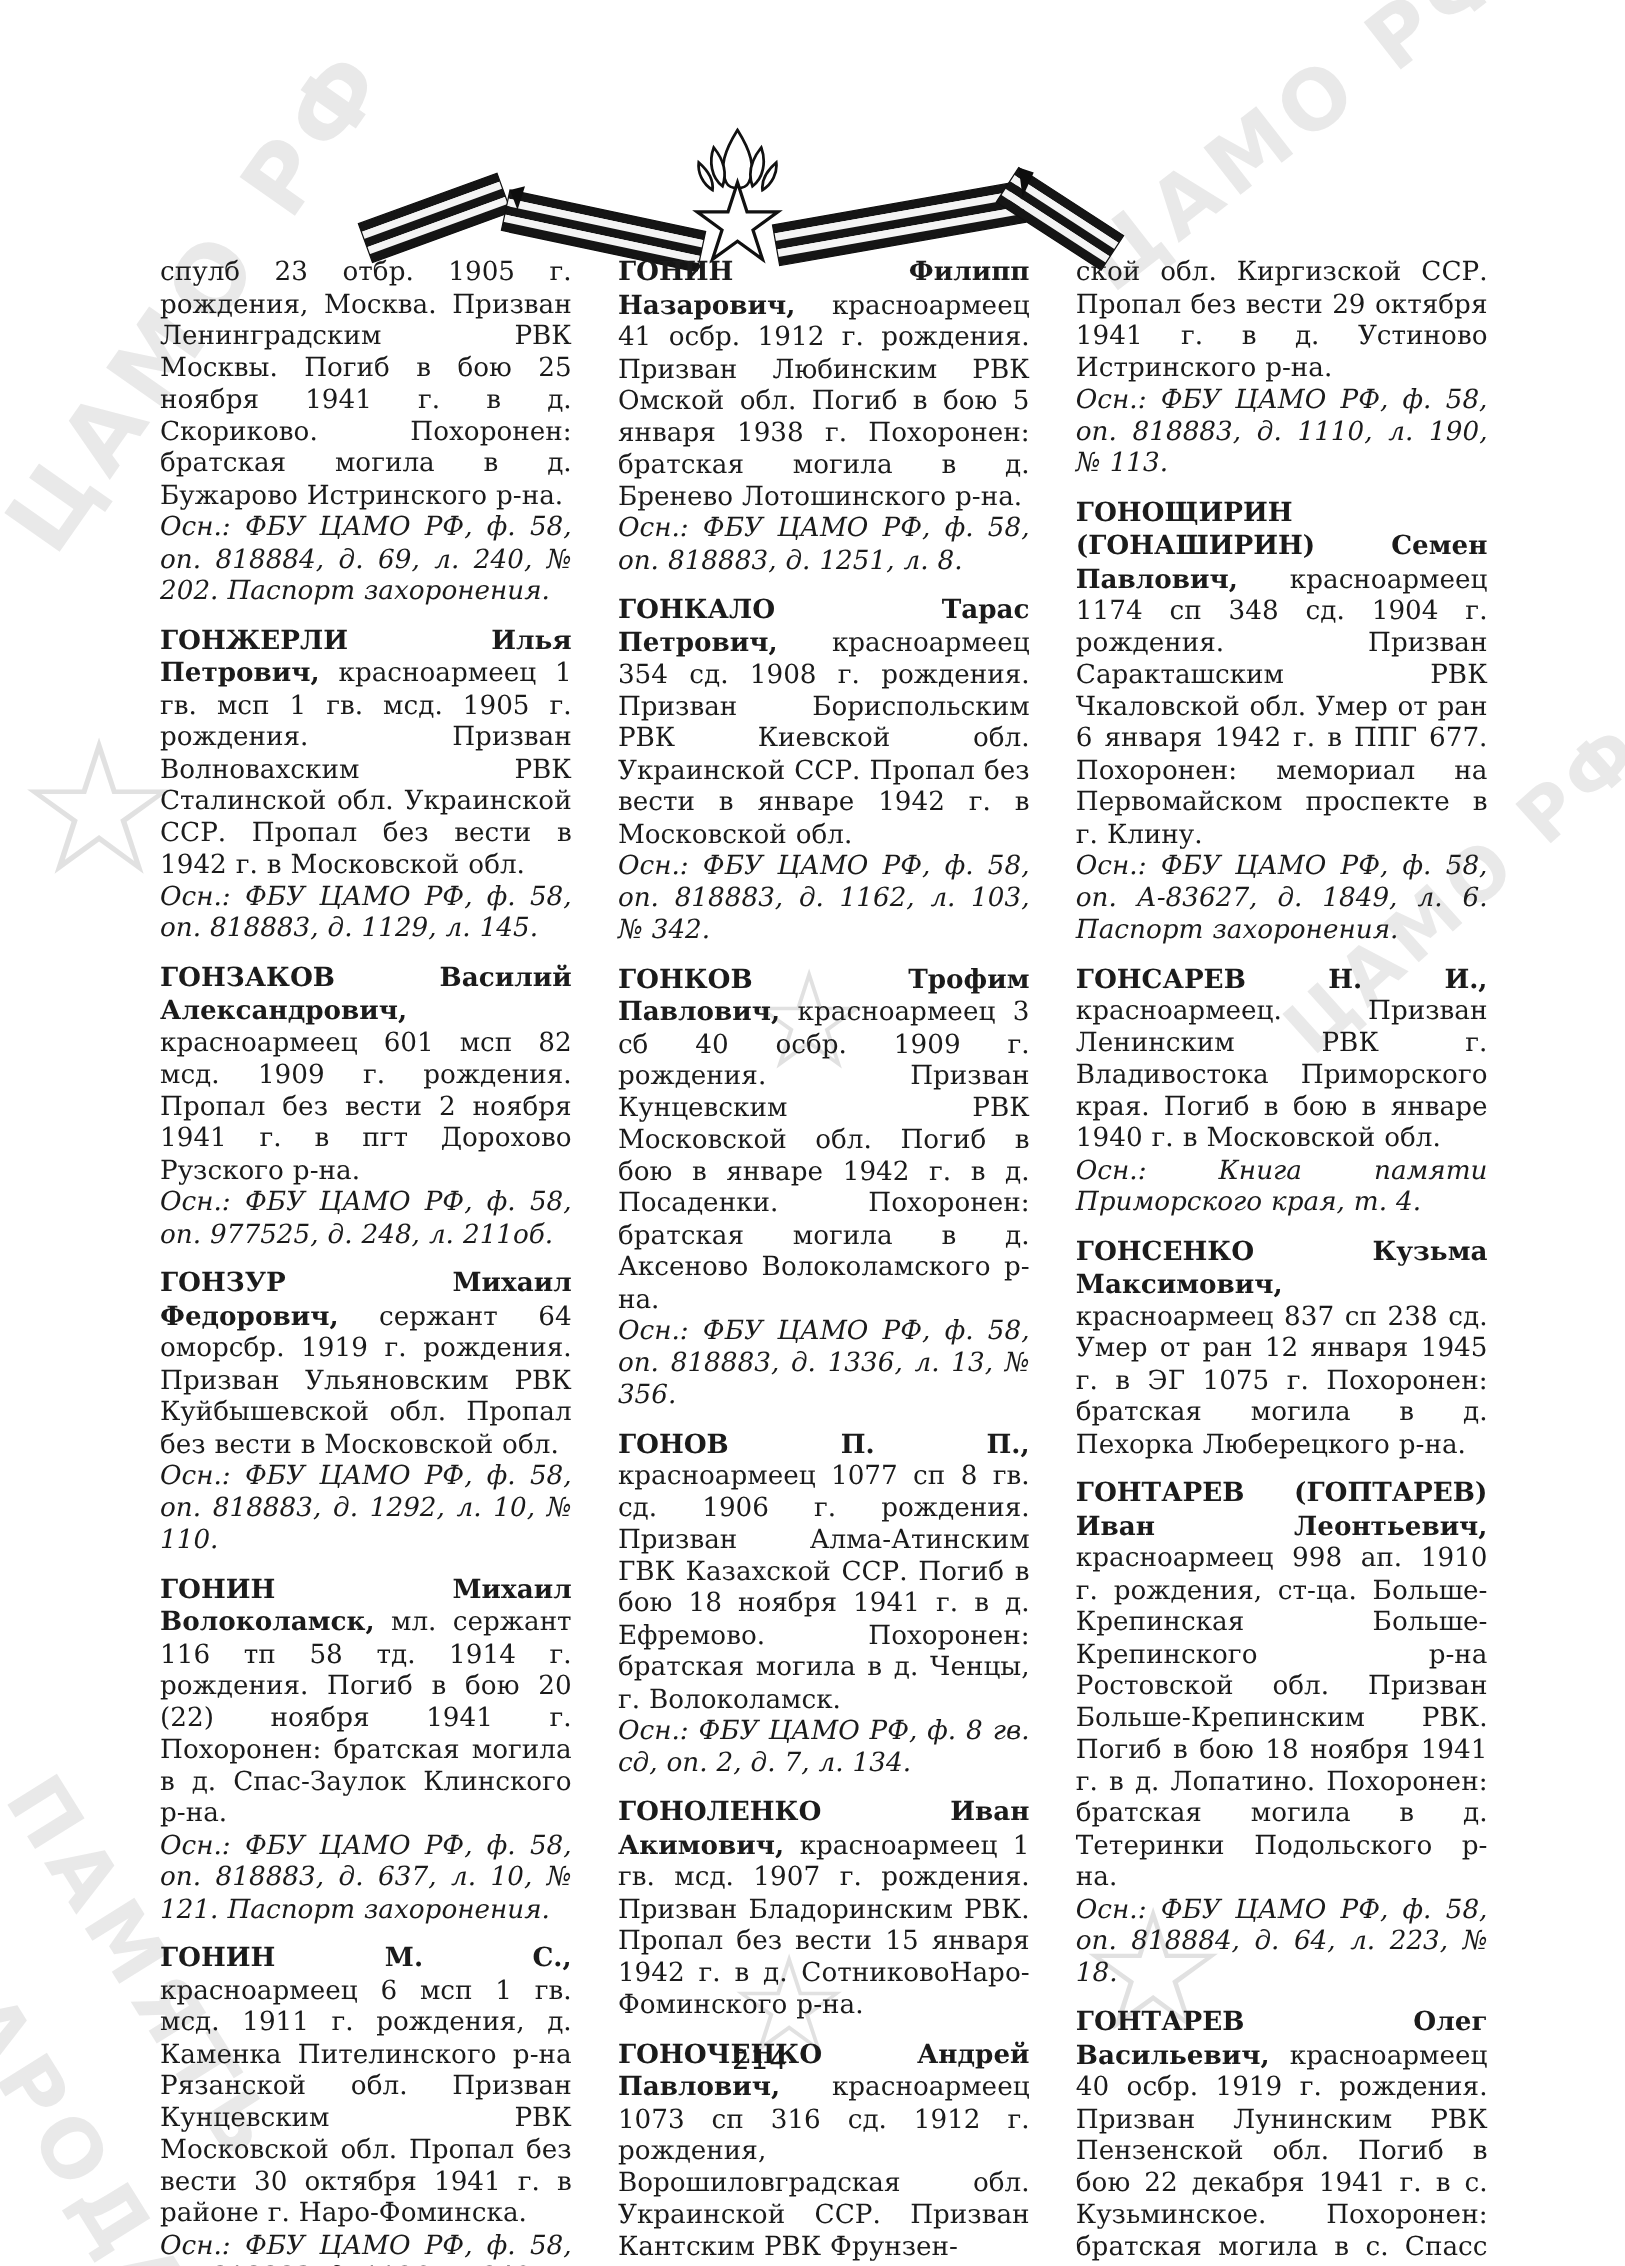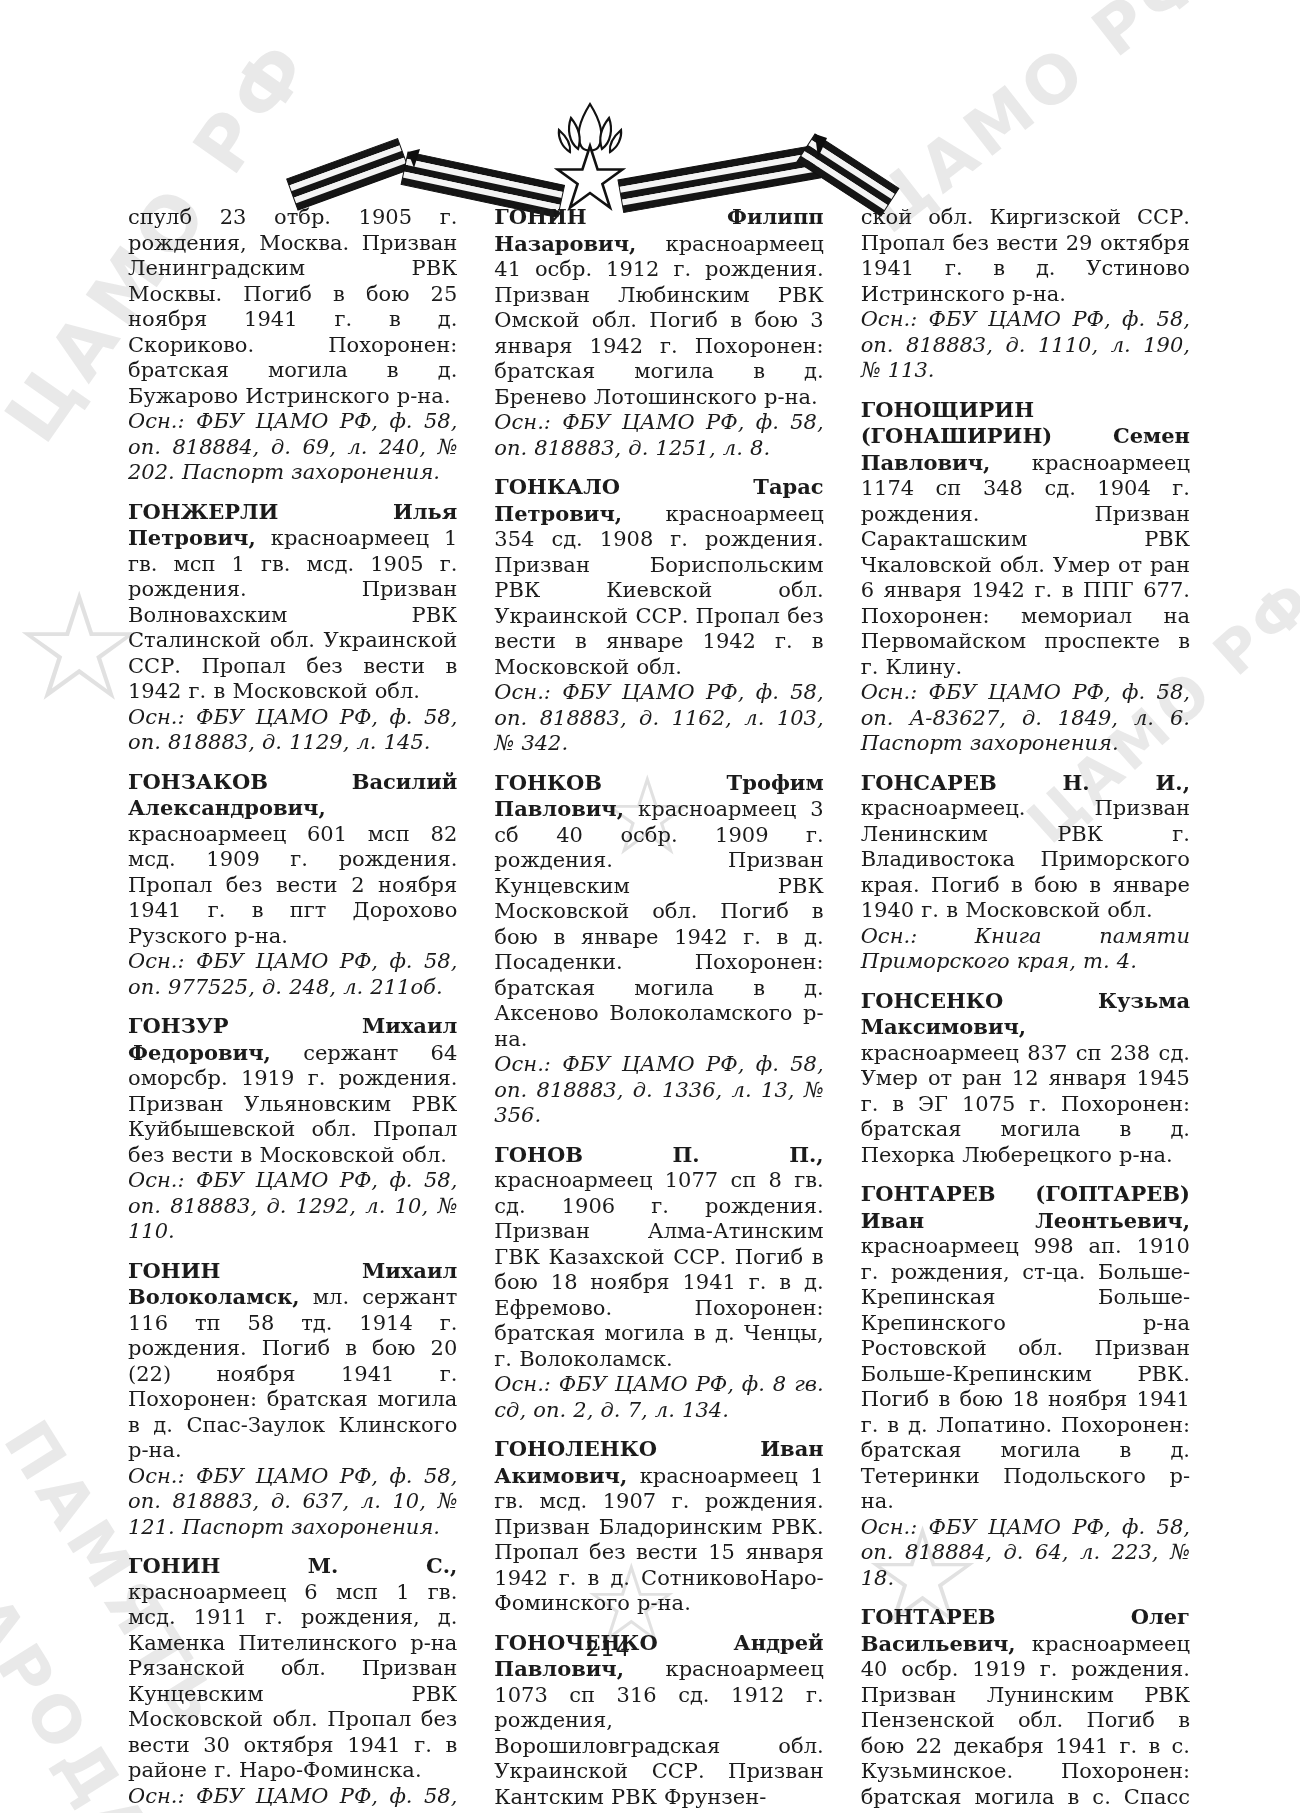--- a/index.html
+++ b/index.html
@@ -133,21 +133,21 @@
   <div class="col">
     <p class="entry"><b></b><span>спулб 23 отбр. 1905 г. рождения, Москва. Призван Ленинградским РВК Москвы. Погиб в бою 25 ноября 1941 г. в д. Скориково. Похоронен: братская могила в д. Бужарово Истринского р-на. </span><i class="source">Осн.: ФБУ ЦАМО РФ, ф. 58, оп. 818884, д. 69, л. 240, № 202. Паспорт захоронения.</i></p>
     <p class="entry"><b>ГОНЖЕРЛИ Илья Петрович,</b><span> красноармеец 1 гв. мсп 1 гв. мсд. 1905 г. рождения. Призван Волновахским РВК Сталинской обл. Украинской ССР. Пропал без вести в 1942 г. в Московской обл. </span><i class="source">Осн.: ФБУ ЦАМО РФ, ф. 58, оп. 818883, д. 1129, л. 145.</i></p>
     <p class="entry"><b>ГОНЗАКОВ Василий Александрович,</b><span> красноармеец 601 мсп 82 мсд. 1909 г. рождения. Пропал без вести 2 ноября 1941 г. в пгт Дорохово Рузского р-на. </span><i class="source">Осн.: ФБУ ЦАМО РФ, ф. 58, оп. 977525, д. 248, л. 211об.</i></p>
     <p class="entry"><b>ГОНЗУР Михаил Федорович,</b><span> сержант 64 оморсбр. 1919 г. рождения. Призван Ульяновским РВК Куйбышевской обл. Пропал без вести в Московской обл. </span><i class="source">Осн.: ФБУ ЦАМО РФ, ф. 58, оп. 818883, д. 1292, л. 10, № 110.</i></p>
     <p class="entry"><b>ГОНИН Михаил Волоколамск,</b><span> мл. сержант 116 тп 58 тд. 1914 г. рождения. Погиб в бою 20 (22) ноября 1941 г. Похоронен: братская могила в д. Спас-Заулок Клинского р-на. </span><i class="source">Осн.: ФБУ ЦАМО РФ, ф. 58, оп. 818883, д. 637, л. 10, № 121. Паспорт захоронения.</i></p>
     <p class="entry"><b>ГОНИН М. С.,</b><span> красноармеец 6 мсп 1 гв. мсд. 1911 г. рождения, д. Каменка Пителинского р-на Рязанской обл. Призван Кунцевским РВК Московской обл. Пропал без вести 30 октября 1941 г. в районе г. Наро-Фоминска. </span><i class="source">Осн.: ФБУ ЦАМО РФ, ф. 58, оп. 818883, д. 1126, л. 249.</i></p>
   </div>
 
   <div class="col">
-    <p class="entry"><b>ГОНИН Филипп Назарович,</b><span> красноармеец 41 осбр. 1912 г. рождения. Призван Любинским РВК Омской обл. Погиб в бою 3 января 1942 г. Похоронен: братская могила в д. Бренево Лотошинского р-на. </span><i class="source">Осн.: ФБУ ЦАМО РФ, ф. 58, оп. 818883, д. 1251, л. 8.</i></p>
+    <p class="entry"><b>ГОНИН Филипп Назарович,</b><span> красноармеец 41 осбр. 1912 г. рождения. Призван Любинским РВК Омской обл. Погиб в бою 5 января 1938 г. Похоронен: братская могила в д. Бренево Лотошинского р-на. </span><i class="source">Осн.: ФБУ ЦАМО РФ, ф. 58, оп. 818883, д. 1251, л. 8.</i></p>
     <p class="entry"><b>ГОНКАЛО Тарас Петрович,</b><span> красноармеец 354 сд. 1908 г. рождения. Призван Бориспольским РВК Киевской обл. Украинской ССР. Пропал без вести в январе 1942 г. в Московской обл. </span><i class="source">Осн.: ФБУ ЦАМО РФ, ф. 58, оп. 818883, д. 1162, л. 103, № 342.</i></p>
     <p class="entry"><b>ГОНКОВ Трофим Павлович,</b><span> красноармеец 3 сб 40 осбр. 1909 г. рождения. Призван Кунцевским РВК Московской обл. Погиб в бою в январе 1942 г. в д. Посаденки. Похоронен: братская могила в д. Аксеново Волоколамского р-на. </span><i class="source">Осн.: ФБУ ЦАМО РФ, ф. 58, оп. 818883, д. 1336, л. 13, № 356.</i></p>
     <p class="entry"><b>ГОНОВ П. П.,</b><span> красноармеец 1077 сп 8 гв. сд. 1906 г. рождения. Призван Алма-Атинским ГВК Казахской ССР. Погиб в бою 18 ноября 1941 г. в д. Ефремово. Похоронен: братская могила в д. Ченцы, г. Волоколамск. </span><i class="source">Осн.: ФБУ ЦАМО РФ, ф. 8 гв. сд, оп. 2, д. 7, л. 134.</i></p>
     <p class="entry"><b>ГОНОЛЕНКО Иван Акимович,</b><span> красноармеец 1 гв. мсд. 1907 г. рождения. Призван Бладоринским РВК. Пропал без вести 15 января 1942 г. в д. СотниковоНаро-Фоминского р-на. </span></p>
     <p class="entry"><b>ГОНОЧЕНКО Андрей Павлович,</b><span> красноармеец 1073 сп 316 сд. 1912 г. рождения, Ворошиловградская обл. Украинской ССР. Призван Кантским РВК Фрунзен-</span></p>
   </div>
 
   <div class="col">
     <p class="entry"><b></b><span>ской обл. Киргизской ССР. Пропал без вести 29 октября 1941 г. в д. Устиново Истринского р-на. </span><i class="source">Осн.: ФБУ ЦАМО РФ, ф. 58, оп. 818883, д. 1110, л. 190, № 113.</i></p>
     <p class="entry"><b>ГОНОЩИРИН (ГОНАШИРИН) Семен Павлович,</b><span> красноармеец 1174 сп 348 сд. 1904 г. рождения. Призван Саракташским РВК Чкаловской обл. Умер от ран 6 января 1942 г. в ППГ 677. Похоронен: мемориал на Первомайском проспекте в г. Клину. </span><i class="source">Осн.: ФБУ ЦАМО РФ, ф. 58, оп. А-83627, д. 1849, л. 6. Паспорт захоронения.</i></p>

